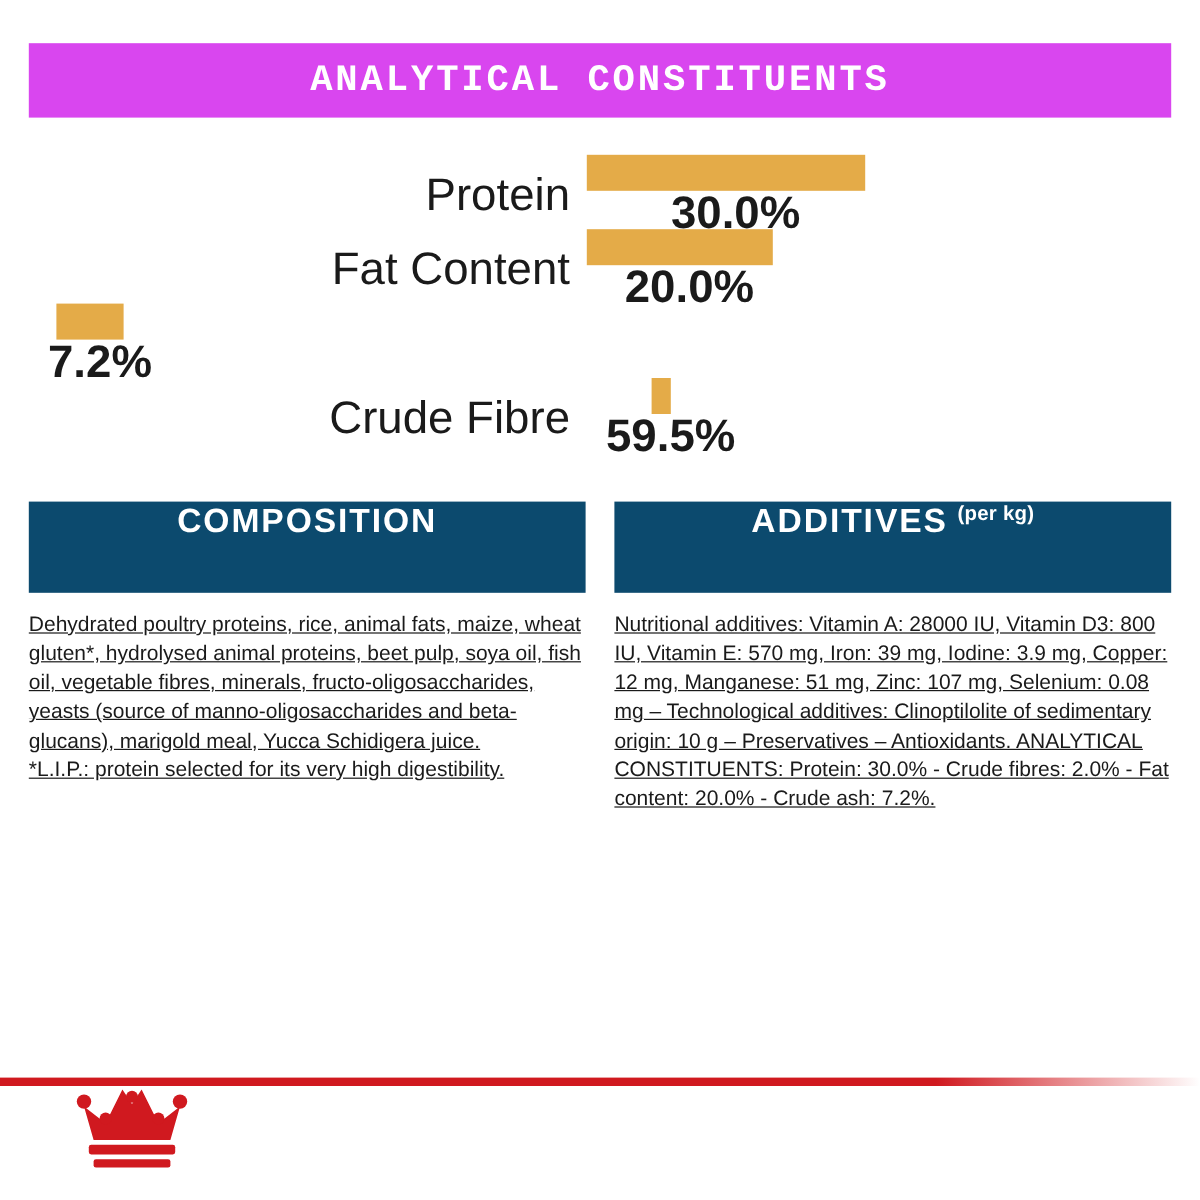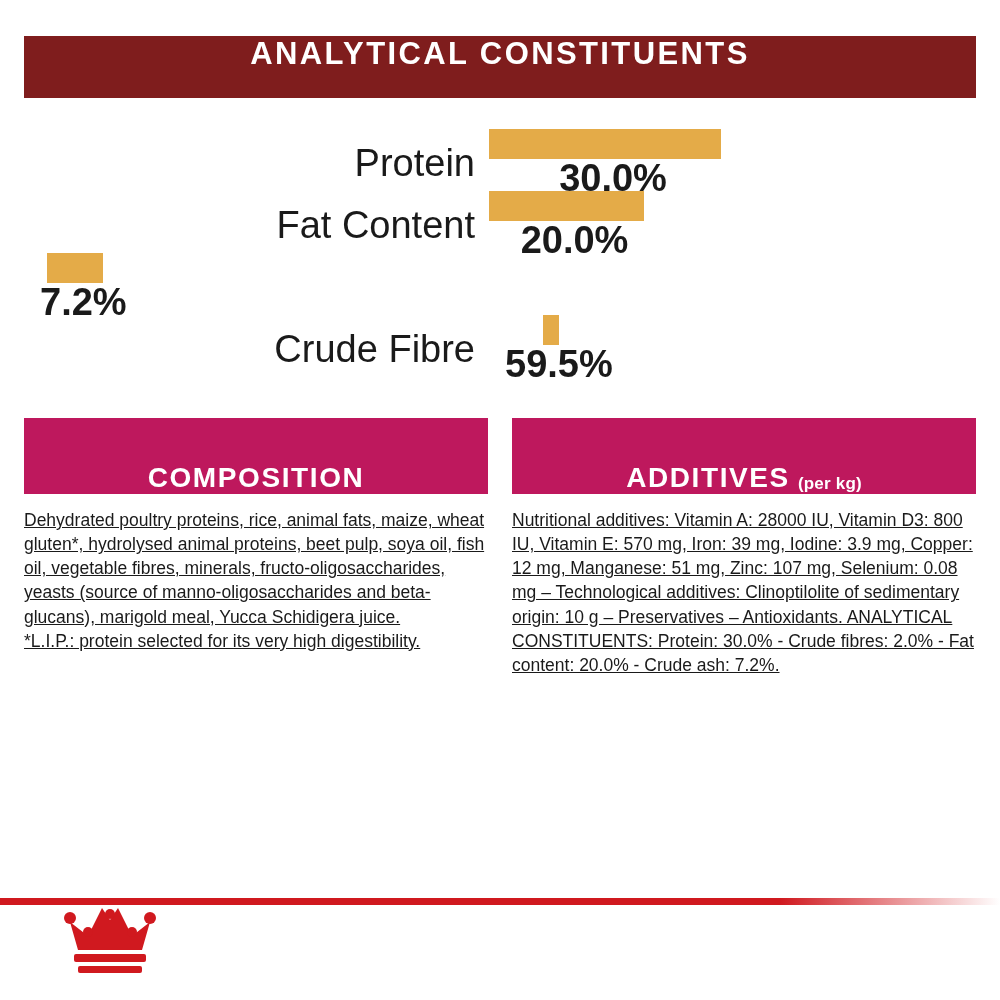--- a/index.html
+++ b/index.html
@@ -22,24 +22,25 @@
     height: 1000px;
   }
 
   
   .ac-header {
     position: absolute;
     left: 24px;
     top: 36px;
     width: 952px;
     height: 62px;
-    background: #7f1d1d;
-    display: flex;
-    align-items: flex-start;
+    background: #d946ef;
+    display: flex;
+    align-items: center;
     justify-content: center;
+    font-family: Liberation Mono, monospace;
   }
   .ac-header .title {
     color: #ffffff;
     font-size: 31px;
     font-weight: bold;
     letter-spacing: 2.4px;
   }
 
   
   .bars {
@@ -88,37 +89,36 @@
     top: 418px;
     width: 952px;
     display: flex;
     gap: 24px;
   }
   .panel {
     width: 464px;
   }
   .panel-header {
     height: 76px;
-    background: #be185d;
-    display: flex;
-    align-items: flex-end;
+    background: #0c4a6e;
+    display: flex;
+    align-items: flex-start;
     justify-content: center;
     color: #ffffff;
   }
   .panel-header .ph-main {
     font-size: 28px;
     font-weight: bold;
     letter-spacing: 1.6px;
   }
   .panel-header .ph-sub {
     font-size: 17px;
     font-weight: bold;
     margin-left: 8px;
     letter-spacing: 0.2px;
-    margin-top: 24px;
   }
   .panel-body {
     padding-top: 14px;
     font-size: 17.5px;
     line-height: 1.38;
     color: #1a1a1a;
   }
   .panel-body p {
     margin: 0;
     text-decoration: underline;

